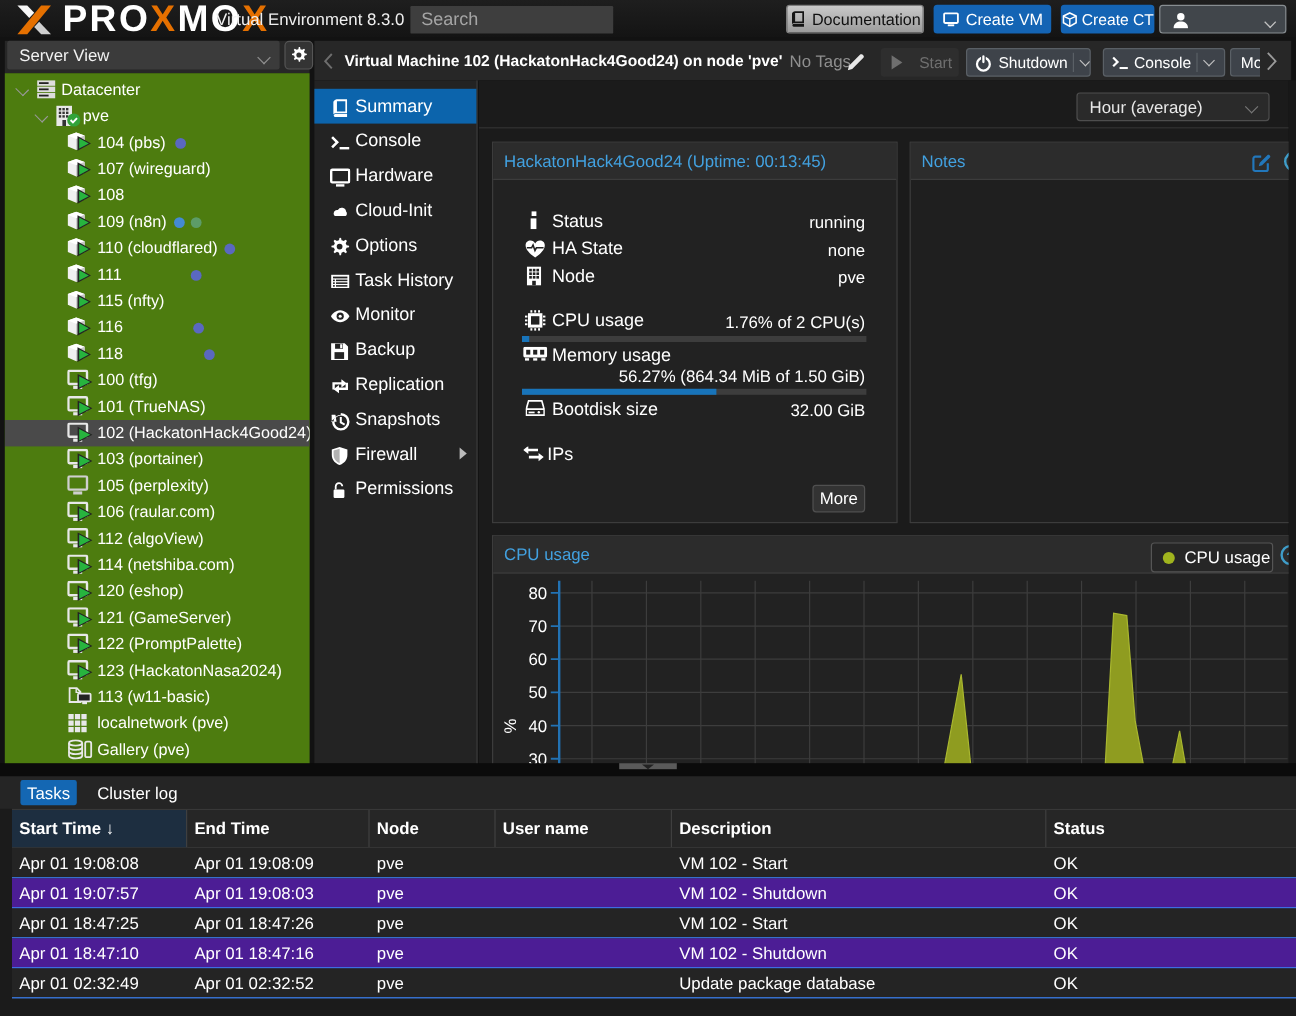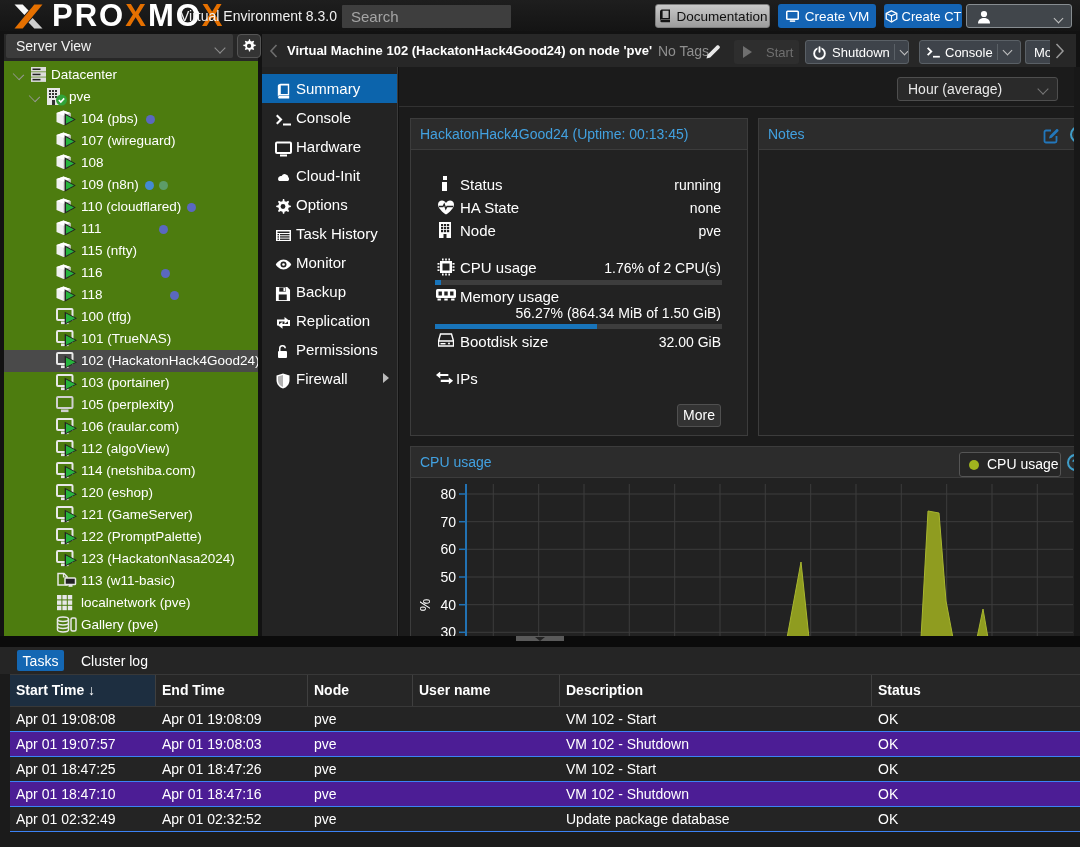--- a/index.html
+++ b/index.html
@@ -504,27 +504,34 @@
           </svg></span>Backup</div>
       <div class="mitem"><span class="micon"><svg width="17" height="17" viewBox="0 0 17 17">
             <g stroke="#fff" stroke-width="2" fill="none">
               <path d="M3 10.5 L3 5.5 L10 5.5"></path>
               <path d="M14 5 L14 10 L7 10"></path>
             </g>
             <path d="M9.5 2 L14 5.5 L9.5 9 Z" fill="#fff"></path>
             <path d="M7.5 6.8 L3 10.3 L7.5 13.8 Z" fill="#fff"></path>
           </svg></span>Replication</div>
       <div class="mitem"><span class="micon"><svg width="17" height="17" viewBox="0 0 17 17">
+            <circle cx="9" cy="8.5" r="6.3" stroke="#fff" stroke-width="2" fill="none"></circle>
+            <path d="M4.5 3.5 L1 3.5 L1 8.5 L5.5 8.5 Z" fill="#fff"></path>
+            <path d="M1.2 8 A7.8 7.8 0 0 1 9 1" stroke="#232323" stroke-width="3.4" fill="none"></path>
+            <path d="M9 4.5 L9 9 L12.2 10.8" stroke="#fff" stroke-width="1.7" fill="none"></path>
+            <path d="M4.5 2.6 L1.4 2.6 L1.4 7.6 L5 5 Z" fill="#fff"></path>
+          </svg></span>Snapshots</div>
+      <div class="mitem"><span class="micon"><svg width="17" height="17" viewBox="0 0 17 17">
+            <path d="M8 0.5 L14.5 2.5 L14.5 7 C14.5 11.5 11.5 14.5 8 15.5 C4.5 14.5 1.5 11.5 1.5 7 L1.5 2.5 Z" fill="#fff"></path>
+            <path d="M8 2 L8 14 C5.2 13 3 10.5 3 7 L3 3.5 Z" fill="#232323" opacity="0.35"></path>
+          </svg></span>Firewall<span class="marrow"></span></div>
+      <div class="mitem"><span class="micon"><svg width="17" height="17" viewBox="0 0 17 17">
             <path d="M4 7 L4 4.5 A3.5 3.5 0 0 1 11 4.3 L9.5 4.3 A2 2 0 0 0 5.5 4.5 L5.5 7 Z" fill="#fff"></path>
             <rect x="3" y="7" width="9" height="7" rx="1" fill="#fff"></rect>
           </svg></span>Permissions</div>
-      <div class="mitem"><span class="micon"><svg width="17" height="17" viewBox="0 0 17 17">
-            <path d="M8 0.5 L14.5 2.5 L14.5 7 C14.5 11.5 11.5 14.5 8 15.5 C4.5 14.5 1.5 11.5 1.5 7 L1.5 2.5 Z" fill="#fff"></path>
-            <path d="M8 2 L8 14 C5.2 13 3 10.5 3 7 L3 3.5 Z" fill="#232323" opacity="0.35"></path>
-          </svg></span>Firewall<span class="marrow"></span></div>
     </div>
 
   <div id="content">
     <div id="topstrip">
         <div id="hoursel">Hour (average)<span class="selcaret" style="position:absolute;right:10px;top:7px;border-color:#777;"></span></div>
       </div>
     <div class="panel" id="statuspanel">
       <div class="phead">HackatonHack4Good24 (Uptime: 00:13:45)</div>
       <svg class="sicon" style="left:31px;top:57px;" width="6" height="15" viewBox="0 0 6 15">
           <rect x="1" y="0" width="4" height="4" fill="#fff"></rect>

